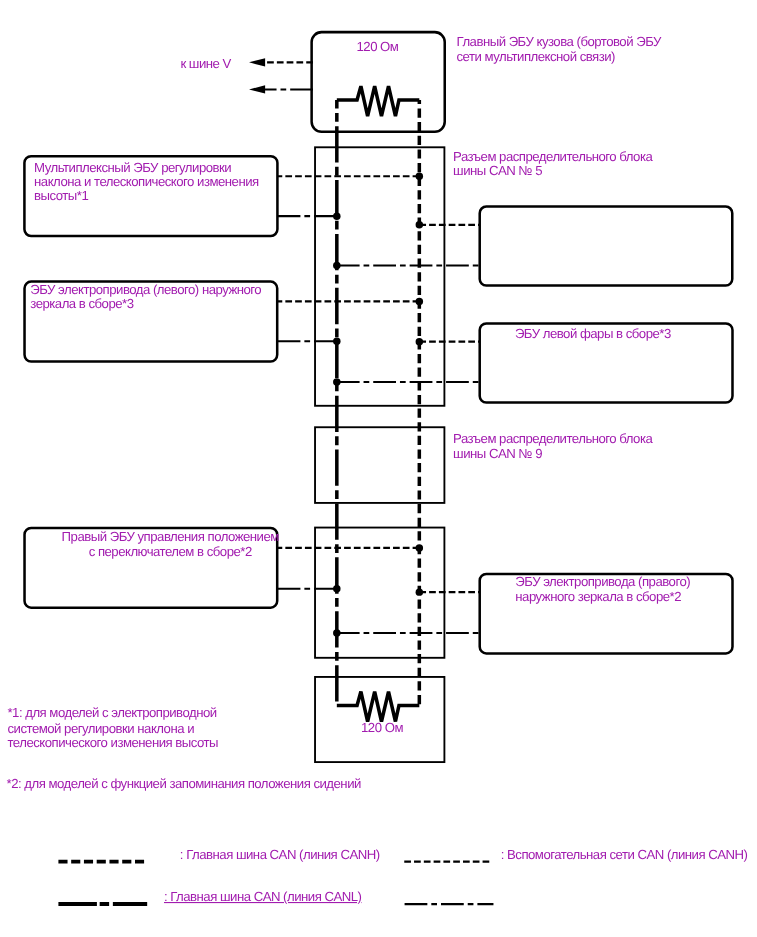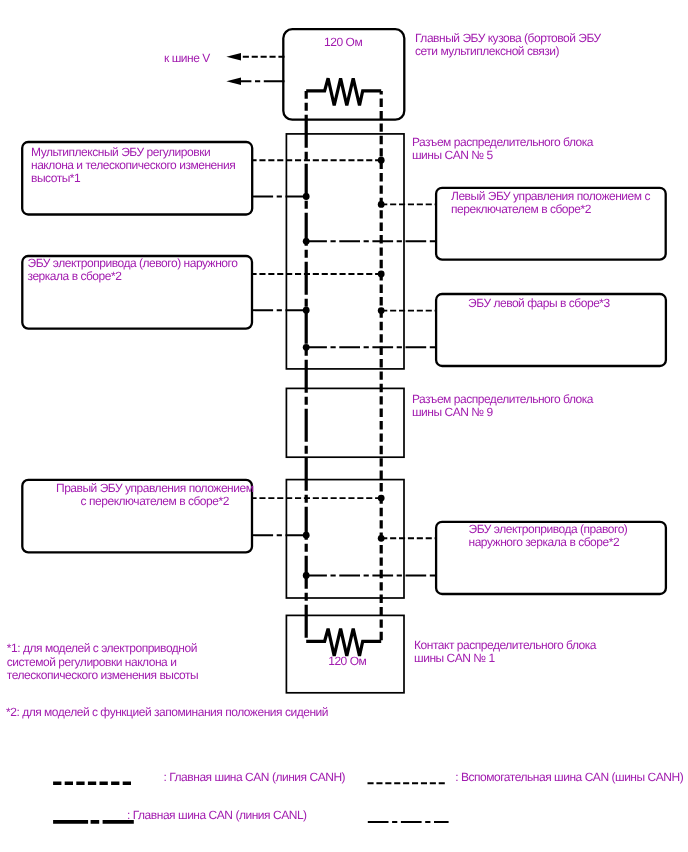--- a/index.html
+++ b/index.html
@@ -67,42 +67,38 @@
       <path d="M 367.5 783.3 L 446 783.3" fill="none" stroke="#000" stroke-width="2" stroke-dasharray="6.1,2.8" stroke-linecap="butt"></path>
       <path d="M 367.8 821.9 L 448.6 821.9" fill="none" stroke="#000" stroke-width="2" stroke-dasharray="20.7,3.6,5.2,3.6" stroke-linecap="butt"></path>
     </svg>
 
   <div class="lbl" style="left:415px;top:32.2px;">Главный ЭБУ кузова (бортовой ЭБУ
 сети мультиплексной связи)</div>
   <div class="lbl" style="left:411.9px;top:136.1px;">Разъем распределительного блока
 шины CAN № 5</div>
   <div class="lbl" style="left:411.9px;top:392.8px;">Разъем распределительного блока
 шины CAN № 9</div>
-  <div class="lbl" style="left:414.0px;top:638.9px;">Контакт распределительного блока
-шины CAN № 1</div>
 
   <div class="lbl" style="left:31.0px;top:145.5px;">Мультиплексный ЭБУ регулировки
 наклона и телескопического изменения
 высоты*1</div>
   <div class="lbl" style="left:27.5px;top:257.2px;">ЭБУ электропривода (левого) наружного
-зеркала в сборе*2</div>
+зеркала в сборе*3</div>
   <div class="lbl" style="left:56px;top:482.4px;text-align:center;">Правый ЭБУ управления положением
 с переключателем в сборе*2</div>
 
-  <div class="lbl" style="left:451.0px;top:190.0px;">Левый ЭБУ управления положением с
-переключателем в сборе*2</div>
   <div class="lbl" style="left:468.1px;top:297.1px;">ЭБУ левой фары в сборе*3</div>
   <div class="lbl" style="left:445.5px;top:523.2px;margin-left:23px;">ЭБУ электропривода (правого)
 наружного зеркала в сборе*2</div>
 
   <div class="lbl" style="left:164.0px;top:51.5px;">к шине V</div>
   <div class="lbl" style="left:306px;top:36.1px;width:74.3px;text-align:center;">120 Ом</div>
   <div class="lbl" style="left:310px;top:654.9px;width:74.5px;text-align:center;">120 Ом</div>
 
   <div class="note" style="left:6.8px;top:642.1px;">*1: для моделей с электроприводной
 системой регулировки наклона и
 телескопического изменения высоты</div>
   <div class="note" style="left:6.0px;top:705.9px;">*2: для моделей с функцией запоминания положения сидений</div>
 
   <div class="legend-txt" style="left:138.5px;top:770.7px;margin-left:25px;">: Главная шина CAN (линия CANH)</div>
-  <div class="legend-txt" style="left:455.2px;top:770.7px;">: Вспомогательная шина CAN (шины CANH)</div>
-  <div class="legend-txt" style="left:127px;top:809.0px;">: Главная шина CAN (линия CANL)</div>
+  <div class="legend-txt" style="left:455.2px;top:770.7px;">: Вспомогательная сети CAN (линия CANH)</div>
+  <div class="legend-txt" style="left:149px;top:809.0px;text-decoration:underline;">: Главная шина CAN (линия CANL)</div>
 </div>
 
 </body></html>

